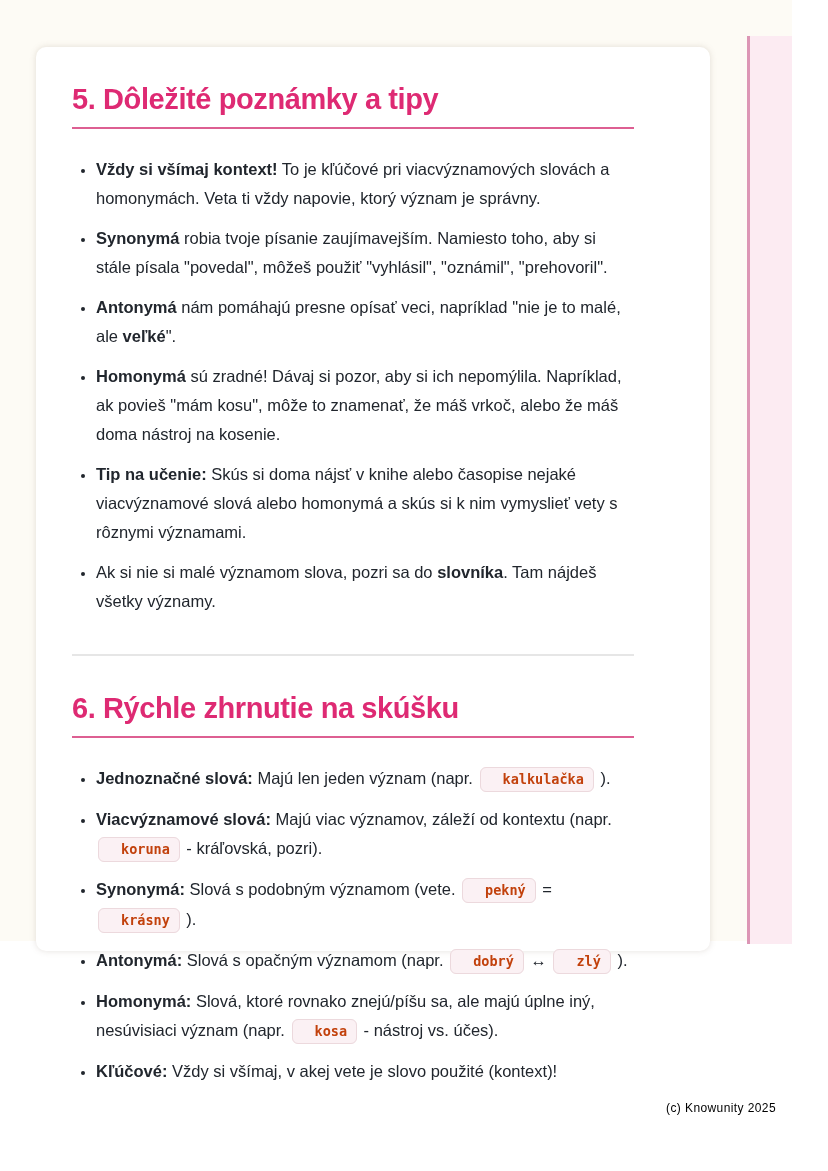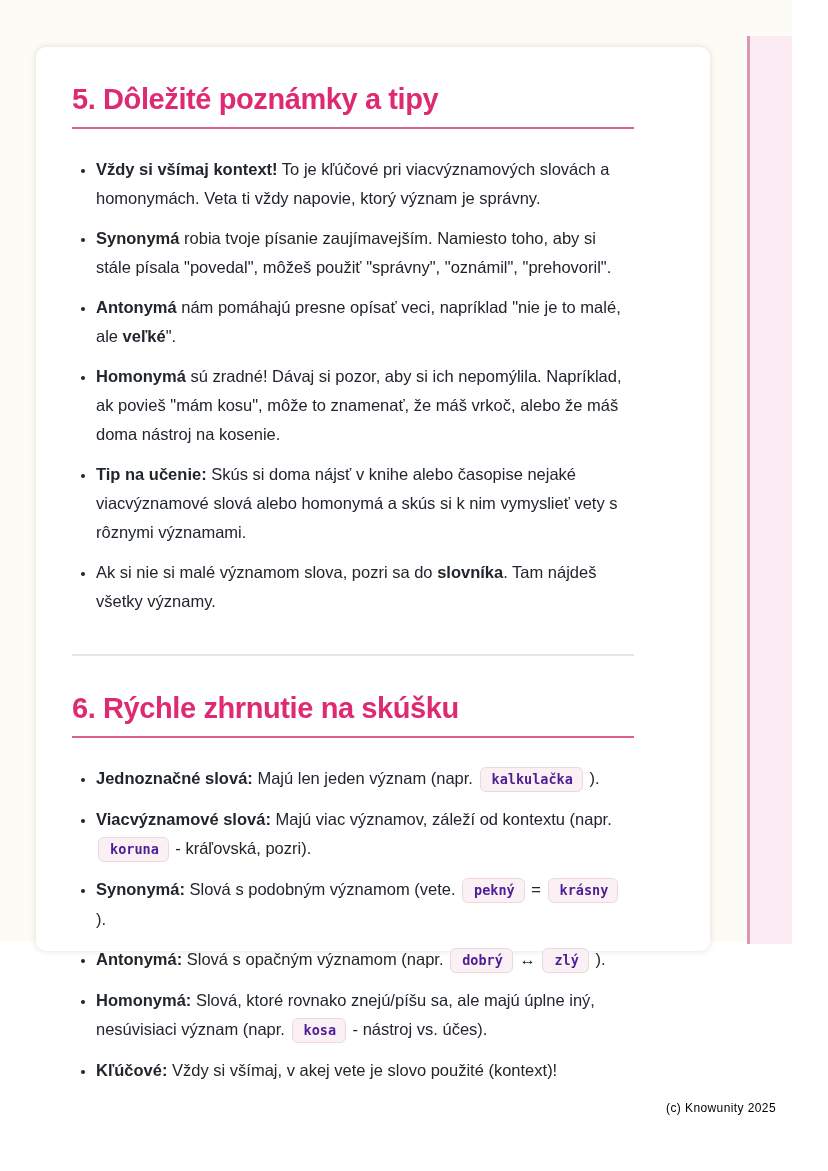--- a/index.html
+++ b/index.html
@@ -45,25 +45,25 @@
     line-height: 29px;
     color: #21262d;
   }
   ul.bullet-list li { margin-bottom: 11px; }
   ul.bullet-list li::marker { font-size: 14px; }
   .bold { font-weight: bold; }
   .code {
     font-family: "DejaVu Sans Mono", monospace;
     font-weight: bold;
     font-size: 13.5px;
-    color: #4c1d95;
+    color: #c2410c;
     background: #fbf1f4;
     border: 1px solid #ecd9dd;
     border-radius: 6px;
-    padding: 3px 9px 4px 11px;
+    padding: 3px 9px 4px 22px;
     margin: 0 2px;
     white-space: nowrap;
   }
   .section-divider {
     height: 2px;
     background: #e6e6e6;
     margin: 38px 0 36px 0;
   }
   .pink-strip {
     position: absolute; left: 747px; top: 36px;
@@ -83,21 +83,21 @@
 <body>
 
 <div class="doc-page">
   <div class="content-card">
 
     <section>
       <h2 class="section-title">5. Dôležité poznámky a tipy</h2>
       <div class="title-underline"></div>
       <ul class="bullet-list">
           <li><span class="bold">Vždy si všímaj kontext!</span><span class="normal"> To je kľúčové pri viacvýznamových slovách a homonymách. Veta ti vždy napovie, ktorý význam je správny.</span></li>
-          <li><span class="bold">Synonymá</span><span class="normal"> robia tvoje písanie zaujímavejším. Namiesto toho, aby si stále písala "povedal", môžeš použiť "správny", "oznámil", "prehovoril".</span></li>
+          <li><span class="bold">Synonymá</span><span class="normal"> robia tvoje písanie zaujímavejším. Namiesto toho, aby si stále písala "povedal", môžeš použiť "vyhlásil", "oznámil", "prehovoril".</span></li>
           <li><span class="bold">Antonymá</span><span class="normal"> nám pomáhajú presne opísať veci, napríklad "nie je to malé, ale </span><span class="bold">veľké</span><span class="normal">".</span></li>
           <li><span class="bold">Homonymá</span><span class="normal"> sú zradné! Dávaj si pozor, aby si ich nepomýlila. Napríklad, ak povieš "mám kosu", môže to znamenať, že máš vrkoč, alebo že máš doma nástroj na kosenie.</span></li>
           <li><span class="bold">Tip na učenie:</span><span class="normal"> Skús si doma nájsť v knihe alebo časopise nejaké viacvýznamové slová alebo homonymá a skús si k nim vymyslieť vety s rôznymi významami.</span></li>
           <li><span class="normal">Ak si nie si malé významom slova, pozri sa do </span><span class="bold">slovníka</span><span class="normal">. Tam nájdeš všetky významy.</span></li>
         </ul>
     </section>
 
     <div class="section-divider"></div>
 
     <section>

